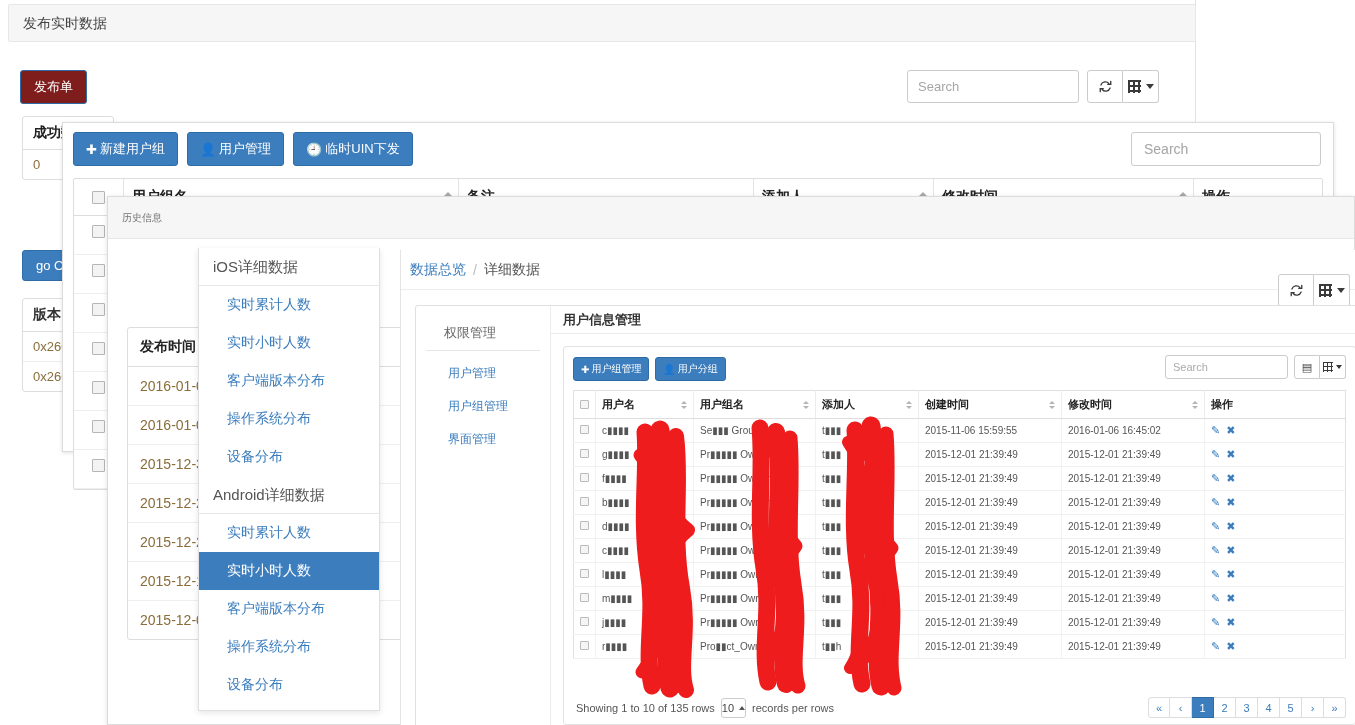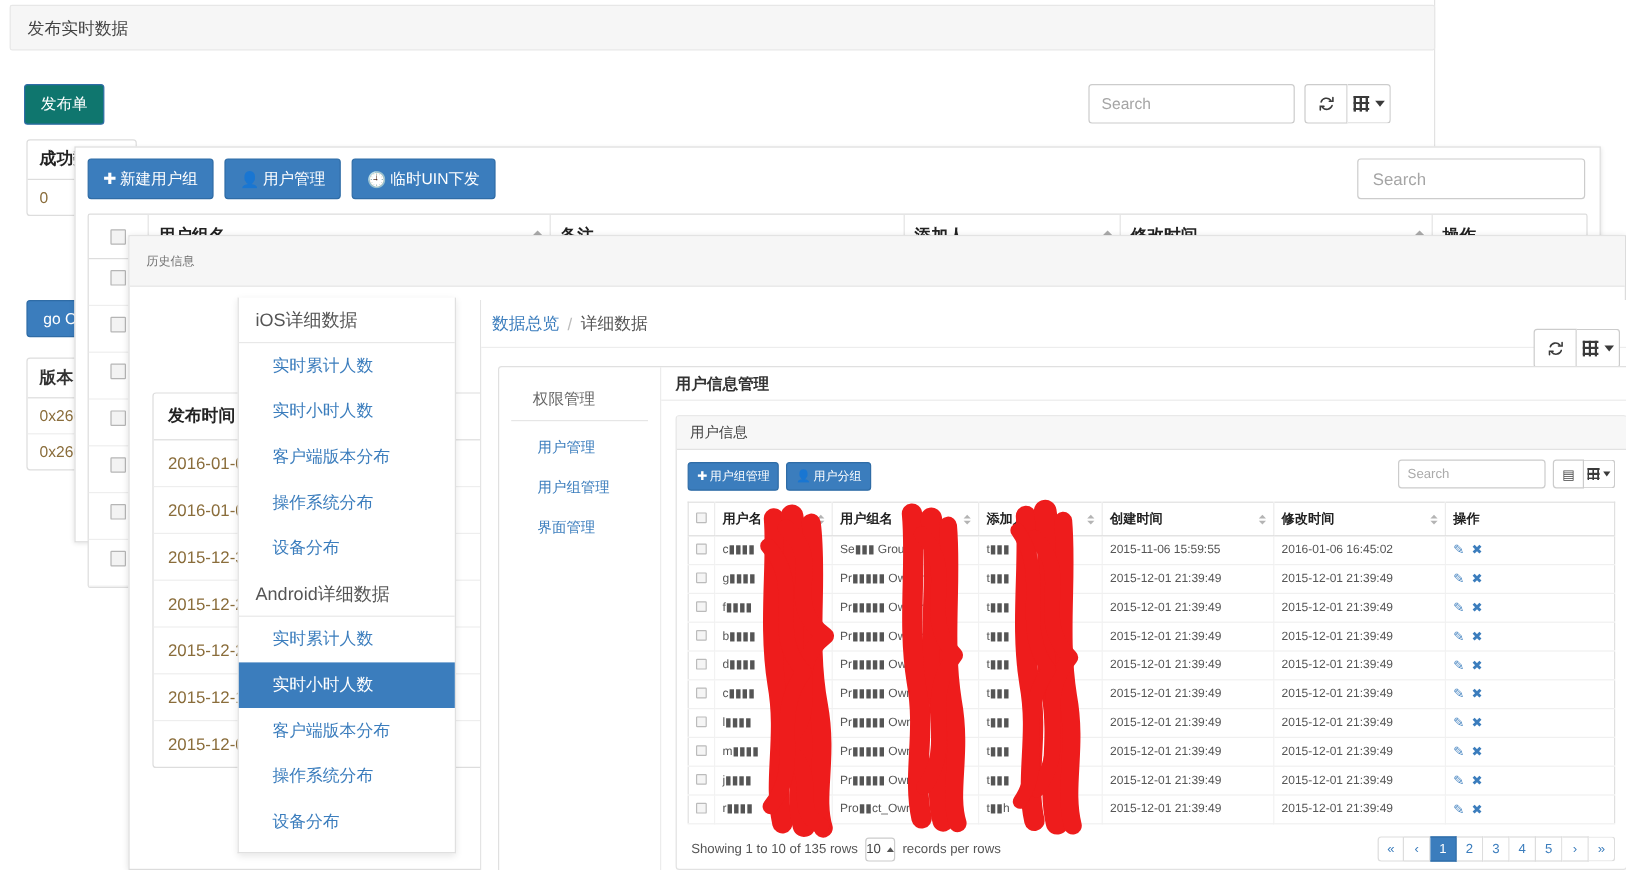--- a/index.html
+++ b/index.html
@@ -25,21 +25,21 @@
     position: absolute; left: 8px; top: 4px; width: 1188px; height: 38px;
     background: #f6f6f6; border: 1px solid #e7e7e7; border-radius: 2px;
   }
   .l1-topbar-title {
     position: absolute; left: 14px; top: 10px;
     font-size: 14px; color: #444;
   }
   .l1-primary-btn {
     position: absolute; left: 20px; top: 70px;
     padding: 7px 13px;
-    background: #0f766e; border: 1px solid #2f6ca6;
+    background: #7f1d1d; border: 1px solid #2f6ca6;
     border-radius: 3px; color: #fff; font-size: 13px;
     cursor: pointer; white-space: nowrap;
   }
   .l1-search-wrap {
     position: absolute; left: 907px; top: 70px;
     display: flex; align-items: stretch;
   }
   .l1-search-input {
     width: 172px; height: 33px;
     border: 1px solid #ccc; border-radius: 3px;
@@ -525,21 +525,20 @@
       <div class="l5-sidebar">
         <div class="l5-sidebar-title">权限管理</div>
         <a>用户管理</a>
         <a>用户组管理</a>
         <a>界面管理</a>
       </div>
 
       <div class="l5-content">
         <div class="l5-content-head">用户信息管理</div>
         <div class="l5-card">
-          <div class="l5-card-head">用户信息</div>
           <div class="l5-card-body">
             <div class="l5-btnbar">
               <div class="small-blue-btn">
                 <span style="font-weight:bold;">✚</span>
                 <span>用户组管理</span>
               </div>
               <div class="small-blue-btn">
                 <span>👤</span>
                 <span>用户分组</span>
               </div>

